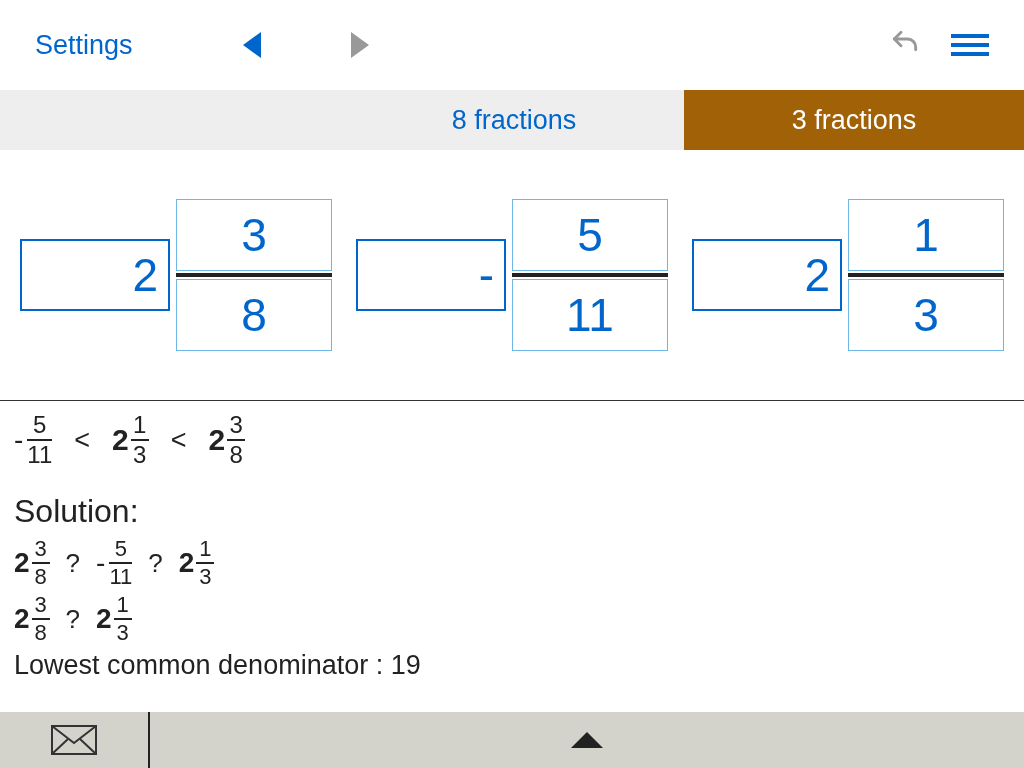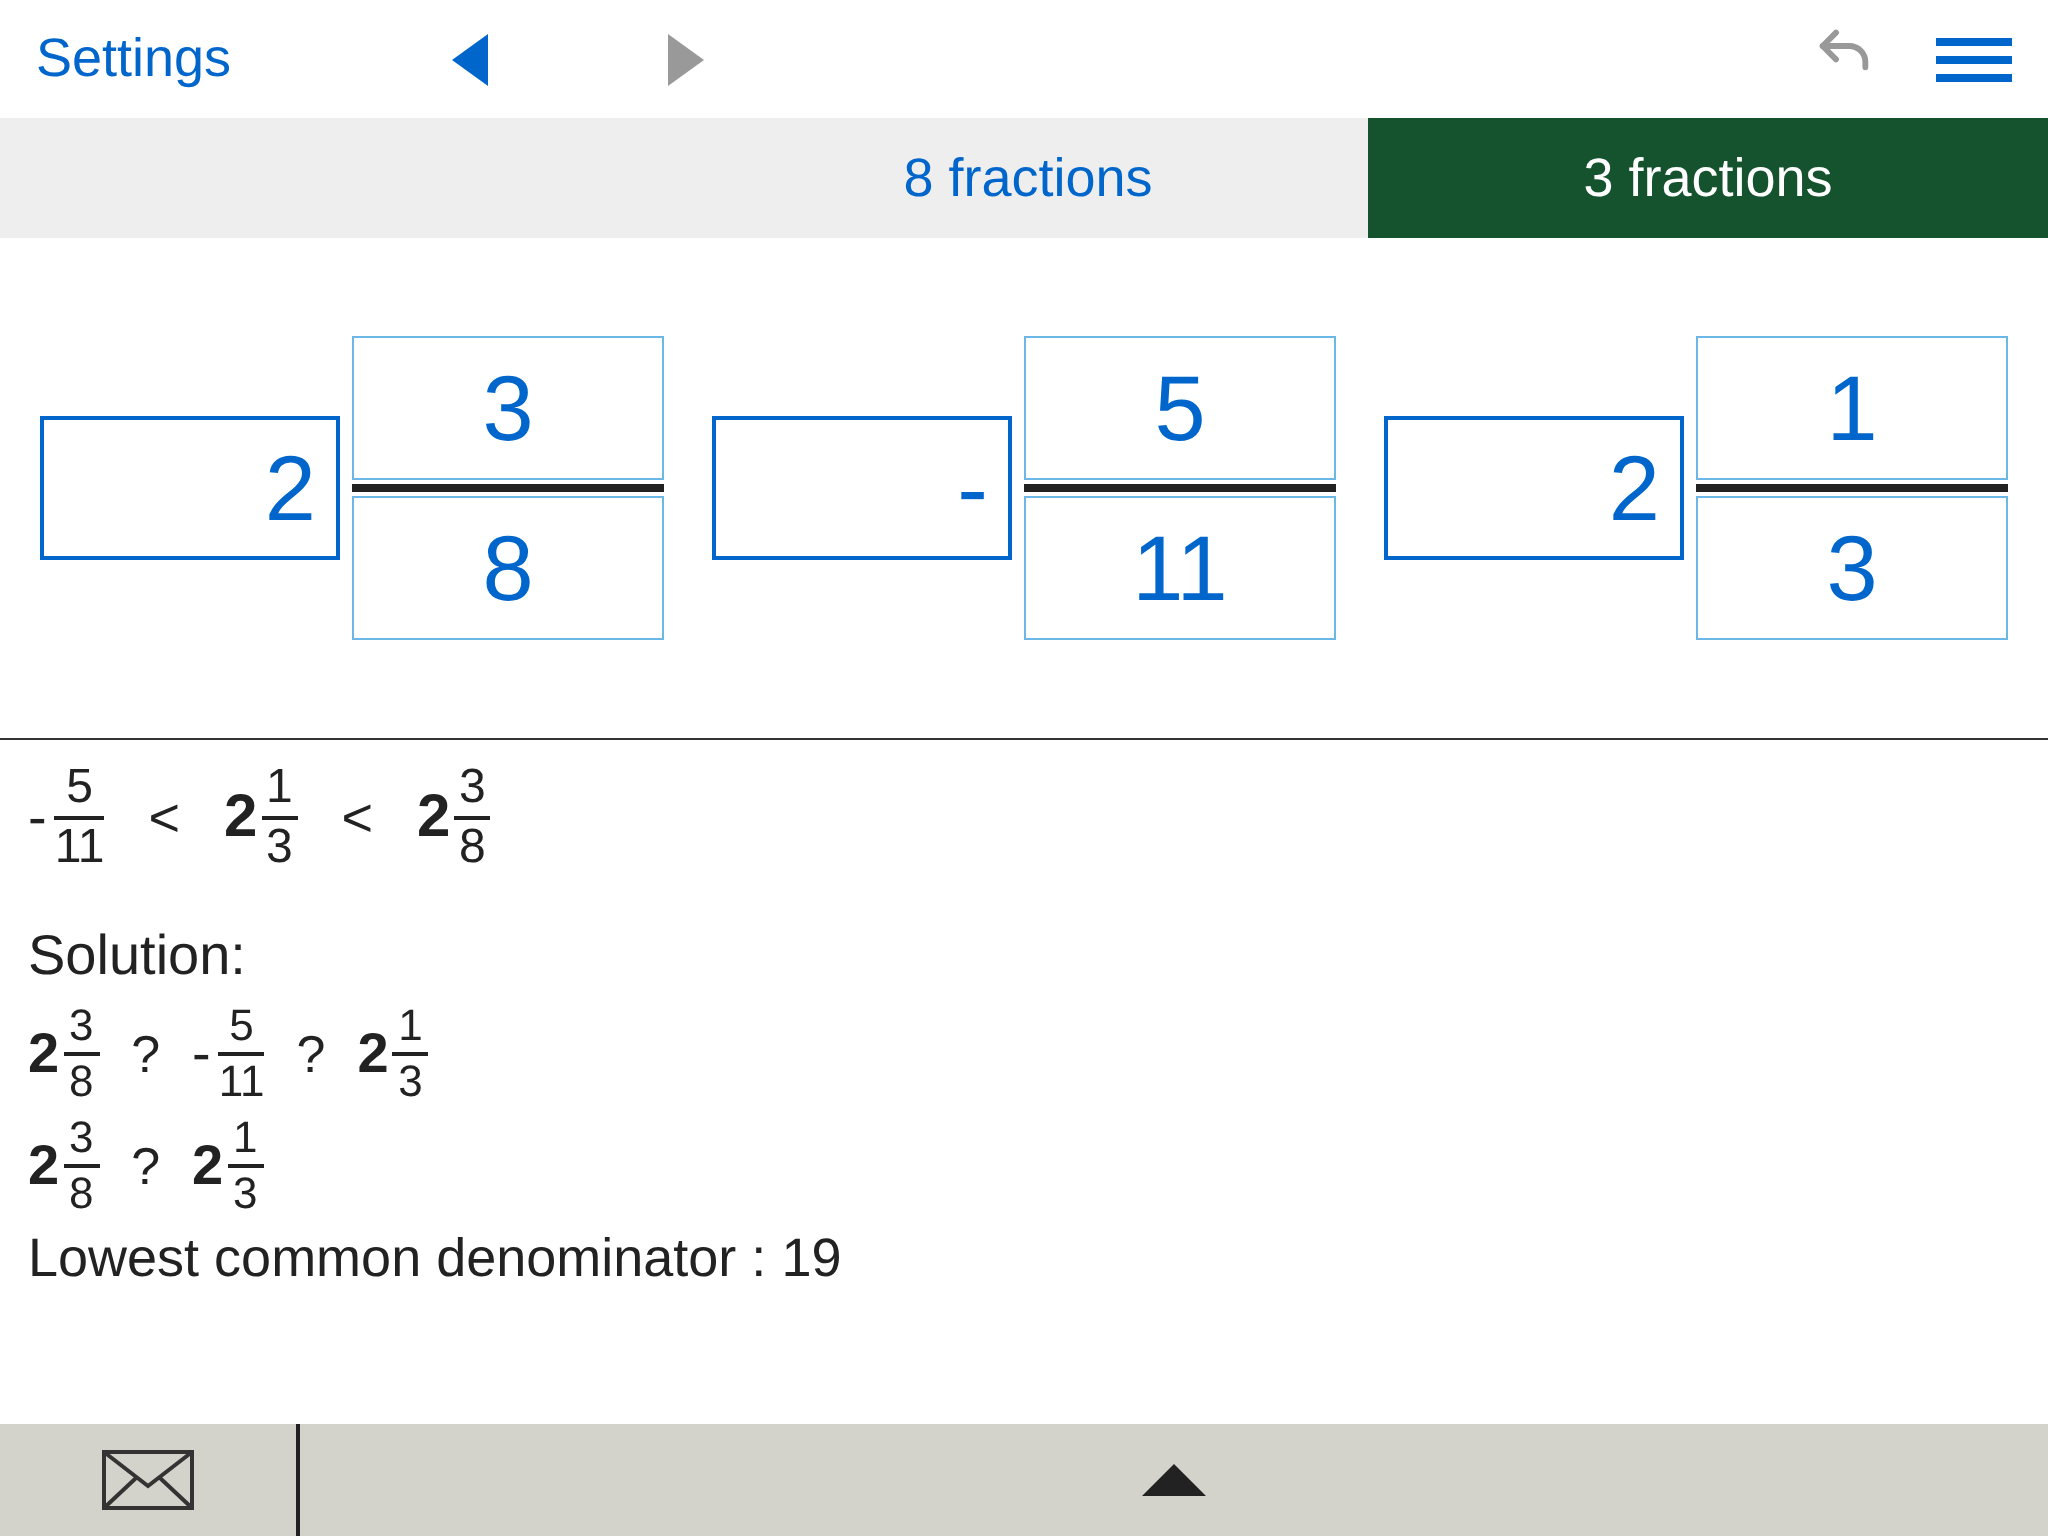--- a/index.html
+++ b/index.html
@@ -1,51 +1,51 @@
 <!DOCTYPE html>
 <html><head>
 <meta charset="utf-8">
 <style>
   * { box-sizing: border-box; margin: 0; padding: 0; }
   html, body { width: 1024px; height: 768px; font-family: Arial, Helvetica, sans-serif; background: #fff; overflow: hidden; }
   
   
-  .topbar { height: 59px; display: flex; align-items: center; padding: 0 18px; }
+  .topbar { height: 90px; display: flex; align-items: center; padding: 0 35px; }
   .settings-link { color: #0066cc; font-size: 27px; font-weight: 400; cursor: pointer; }
   .nav-arrows { display: flex; gap: 90px; margin-left: 110px; }
   .nav-arrow { width: 0; height: 0; cursor: pointer; }
   .nav-prev { border-top: 13px solid transparent; border-bottom: 13px solid transparent; border-right: 18px solid #0066cc; }
   .nav-next { border-top: 13px solid transparent; border-bottom: 13px solid transparent; border-left: 18px solid #999; }
   .top-right { margin-left: auto; display: flex; align-items: center; gap: 30px; }
   .undo-icon svg { width: 32px; height: 32px; }
   .menu-icon { display: flex; flex-direction: column; gap: 5px; cursor: pointer; }
   .menu-icon span { display: block; width: 38px; height: 4px; background: #0066cc; }
   
   
   .tabs { height: 60px; display: flex; background: #eeeeee; }
   .tab { flex: 0 0 340px; display: flex; align-items: center; justify-content: center; font-size: 27px; cursor: pointer; }
   .tab-spacer { flex: 1; }
   .tab-inactive { color: #0066cc; }
-  .tab-active { background: #14532d; color: #fff; }
+  .tab-active { background: #a16207; color: #fff; }
   
   
   .input-area { height: 250px; display: flex; align-items: center; justify-content: space-around; padding: 0 8px; }
   .mixed-input { display: flex; align-items: center; }
   .whole-box { width: 150px; height: 72px; border: 2px solid #0066cc; color: #0066cc; font-size: 46px; display: flex; align-items: center; justify-content: flex-end; padding-right: 10px; }
   .frac-input-col { display: flex; flex-direction: column; margin-left: 6px; }
   .frac-box { width: 156px; height: 72px; border: 1px solid #6bb8e6; color: #0066cc; font-size: 46px; display: flex; align-items: center; justify-content: center; }
   .frac-bar-input { width: 156px; height: 4px; background: #222; margin: 2px 0; }
   
   .divider-line { height: 1px; background: #333; }
   
   
   .answer-area { padding: 12px 14px 10px 14px; color: #222; font-size: 27px; }
   .ans-row { display: flex; align-items: center; margin-bottom: 18px; }
   .ans-row .sep { margin: 0 22px; font-size: 27px; }
-  .solution-label { font-size: 28px; margin: 26px 0 8px 0; }
+  .solution-label { font-size: 32px; margin: 26px 0 8px 0; }
   .sol-row { display: flex; align-items: center; margin-bottom: 6px; }
   .sol-row .sep { margin: 0 16px; font-size: 26px; }
   .lcd-line { font-size: 27px; margin-top: 4px; }
   
   
   .mf { display: inline-flex; align-items: center; }
   .mf .sign { font-size: 28px; margin-right: 4px; }
   .mf .whole { font-size: 30px; font-weight: bold; margin-right: 2px; }
   .mf .fcol { display: inline-flex; flex-direction: column; align-items: center; line-height: 1; }
   .mf .num, .mf .den { font-size: 24px; }

